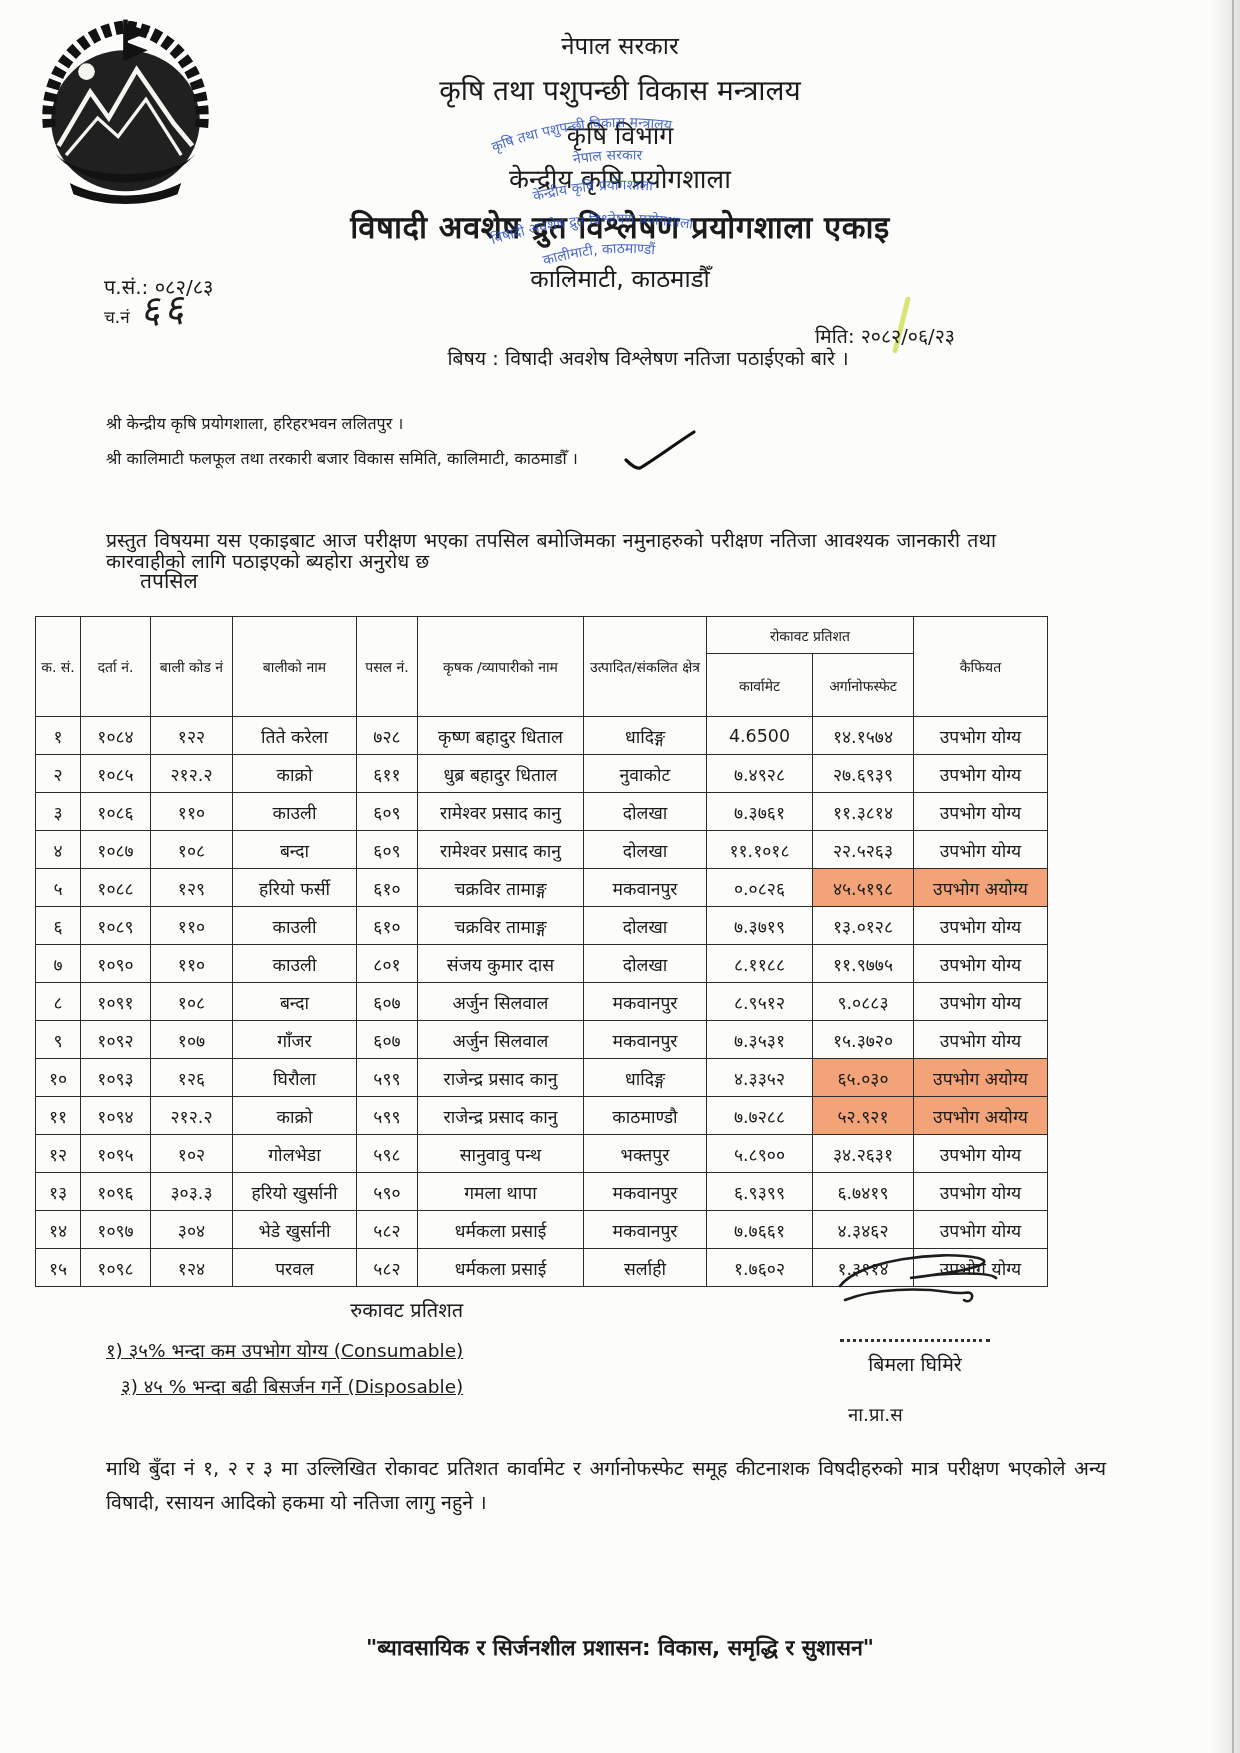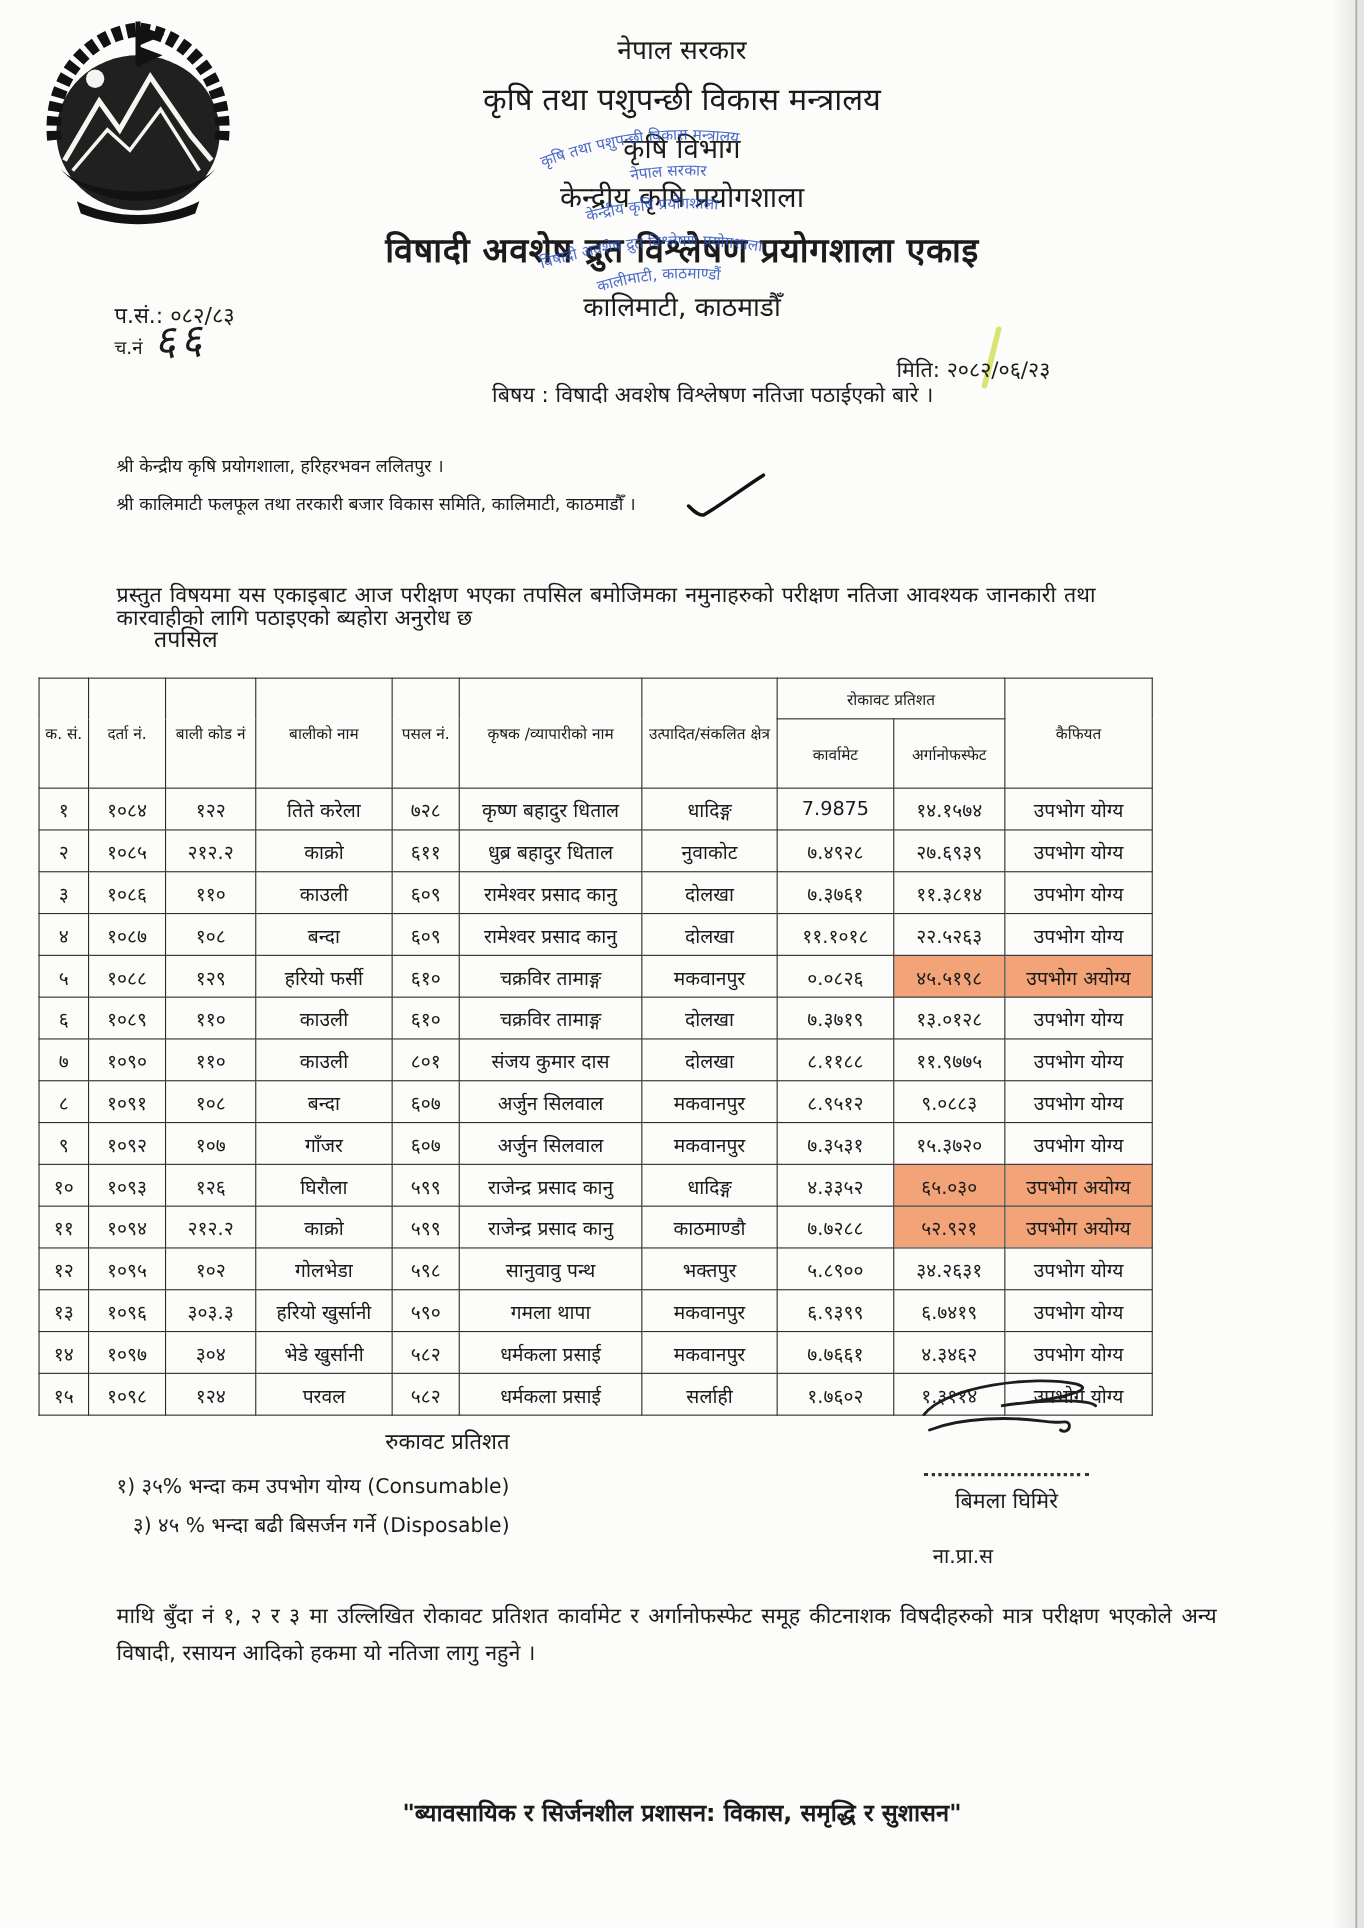--- a/index.html
+++ b/index.html
@@ -49,21 +49,21 @@
   table{border-collapse:collapse;table-layout:fixed;width:1012px;background:transparent;}
   th,td{border:1.7px solid #2b2b2b;text-align:center;vertical-align:middle;
     padding:2px 3px;font-size:17.5px;font-weight:normal;overflow:hidden;}
   thead th{font-size:14px;}
   tbody td{height:33px;}
   td.hl{background:var(--hl,#f2a478);}
 
   
   .notes{position:absolute;left:106px;top:1296px;font-size:18.5px;text-align:right;}
   .notes .nh{font-size:20px;margin-bottom:14px;}
-  .notes .nl{margin-bottom:11px;}
+  .notes .nl{margin-bottom:11px;text-decoration:underline;}
 
   
   .sigblock{position:absolute;left:790px;top:1248px;width:250px;text-align:center;}
   .sig-dots{width:150px;margin:2px auto 8px auto;border-bottom:3px dotted #333;}
   .sig-name{font-size:19.5px;margin-bottom:24px;}
   .sig-post{font-size:18.5px;text-align:left;padding-left:58px;}
 
   .disclaimer{position:absolute;left:106px;top:1452px;width:1000px;font-size:19.5px;line-height:34px;text-align:justify;}
 
   .slogan{position:absolute;top:1632px;left:0;width:100%;text-align:center;font-size:21.5px;font-weight:700;}
@@ -172,21 +172,21 @@
       </thead>
       <tbody>
           <tr>
             <td>१</td>
             <td>१०८४</td>
             <td>१२२</td>
             <td>तिते करेला</td>
             <td>७२८</td>
             <td>कृष्ण बहादुर धिताल</td>
             <td>धादिङ्ग</td>
-            <td>7.9875</td>
+            <td>4.6500</td>
             <td>१४.१५७४</td>
             <td>उपभोग योग्य</td>
           </tr>
           <tr>
             <td>२</td>
             <td>१०८५</td>
             <td>२१२.२</td>
             <td>काक्रो</td>
             <td>६११</td>
             <td>धुब्र बहादुर धिताल</td>

